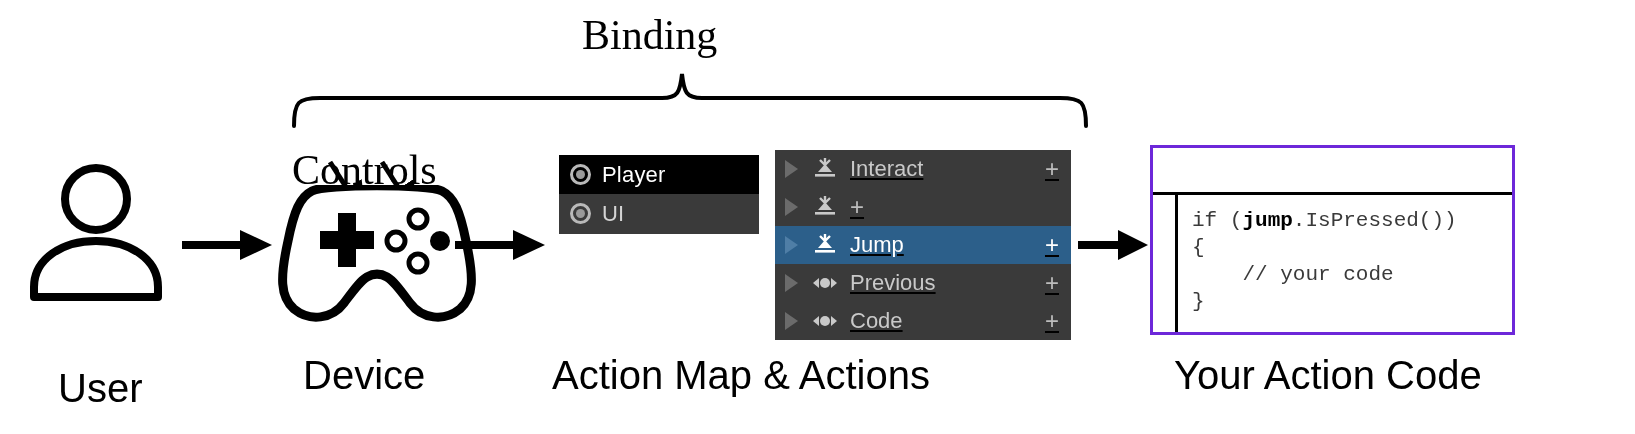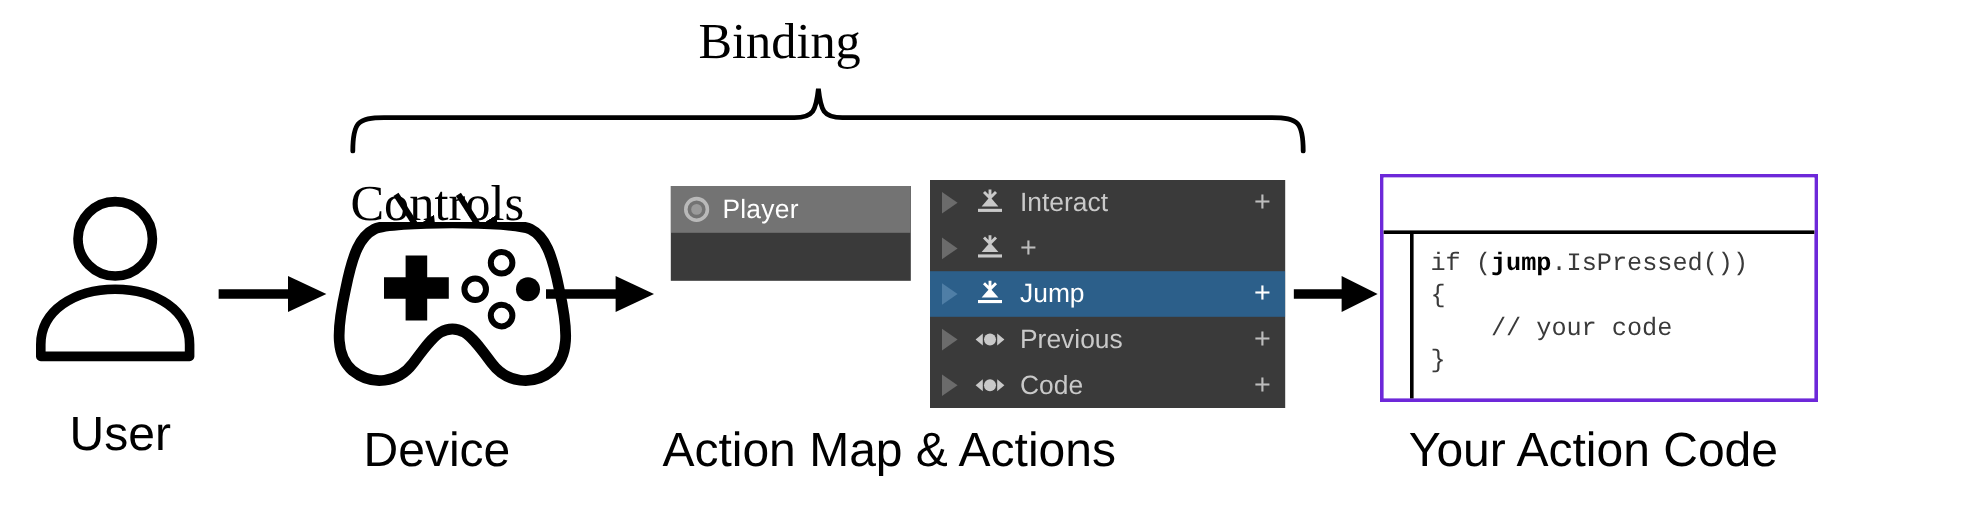--- a/index.html
+++ b/index.html
@@ -13,53 +13,53 @@
     color:#000;white-space:nowrap;line-height:1;
   }
   #binding-label{left:582px;top:14px;font-size:42px;}
   #controls-label{left:292px;top:111px;font-size:42px;margin-top:38px;}
 
   
   .caption{
     position:absolute;font-size:40px;color:#000;white-space:nowrap;
     line-height:1;font-family:"Liberation Sans",sans-serif;
   }
-  #cap-user{left:58px;top:342px;}
+  #cap-user{left:58px;top:368px;}
   #cap-device{left:303px;top:355px;}
   #cap-actionmap{left:552px;top:355px;}
   #cap-code{left:1174px;top:355px;}
 
   
   #actionmap-panel{
     left:559px;top:155px;width:200px;height:79px;
     background:#3a3a3a;overflow:hidden;
   }
   .am-row{
     display:flex;align-items:center;height:39px;padding-left:11px;
     box-sizing:border-box;
   }
-  .am-row.selected{background:#737373;}
+  .am-row.selected{background:#000000;}
   .am-row .am-name{
     font-size:22px;color:#d4d4d4;margin-left:11px;
     font-family:"Liberation Sans",sans-serif;letter-spacing:.2px;
   }
   .am-row.selected .am-name{color:#ffffff;}
   .ring-icon{
     width:21px;height:21px;border-radius:50%;
     border:3px solid #b9b9b9;box-sizing:border-box;
     display:flex;align-items:center;justify-content:center;flex:0 0 auto;
   }
   .ring-icon::after{
     content:"";width:9px;height:9px;border-radius:50%;background:#9a9a9a;
   }
 
   
   #actions-panel{
     left:775px;top:150px;width:296px;height:190px;
-    background:#3a3a3a;overflow:hidden;
+    background:#3a3a3a;overflow:hidden;text-decoration:underline;
   }
   .ac-row{
     display:flex;align-items:center;height:38px;padding:0 12px 0 10px;
     box-sizing:border-box;
   }
   .ac-row.selected{background:#2c5f8a;}
   .tri{
     width:0;height:0;flex:0 0 auto;
     border-top:9px solid transparent;border-bottom:9px solid transparent;
     border-left:13px solid #6b6b6b;margin-right:14px;
@@ -149,20 +149,24 @@
     <path d="M58,2 L90,17 L58,32 Z" fill="#000"></path>
   </svg>
 
   <div class="abs" id="actionmap-panel">
 
     <div class="am-row selected">
       <span class="ring-icon"></span>
       <span class="am-name">Player</span>
     </div>
 
+    <div class="am-row">
+      <span class="ring-icon"></span>
+      <span class="am-name">UI</span>
+    </div>
   </div>
 
   <div class="abs" id="actions-panel">
 
     <div class="ac-row">
       <span class="tri"></span>
       <span class="ac-icon">
         <svg width="26" height="24" viewBox="0 0 26 24">
           <path d="M13 1 L13 8 M13 8 L8 3 M13 8 L18 3" stroke="#c9c9c9" stroke-width="2.4" fill="none"></path>
           <path d="M13 7 L20 15 L6 15 Z" fill="#c9c9c9"></path>

